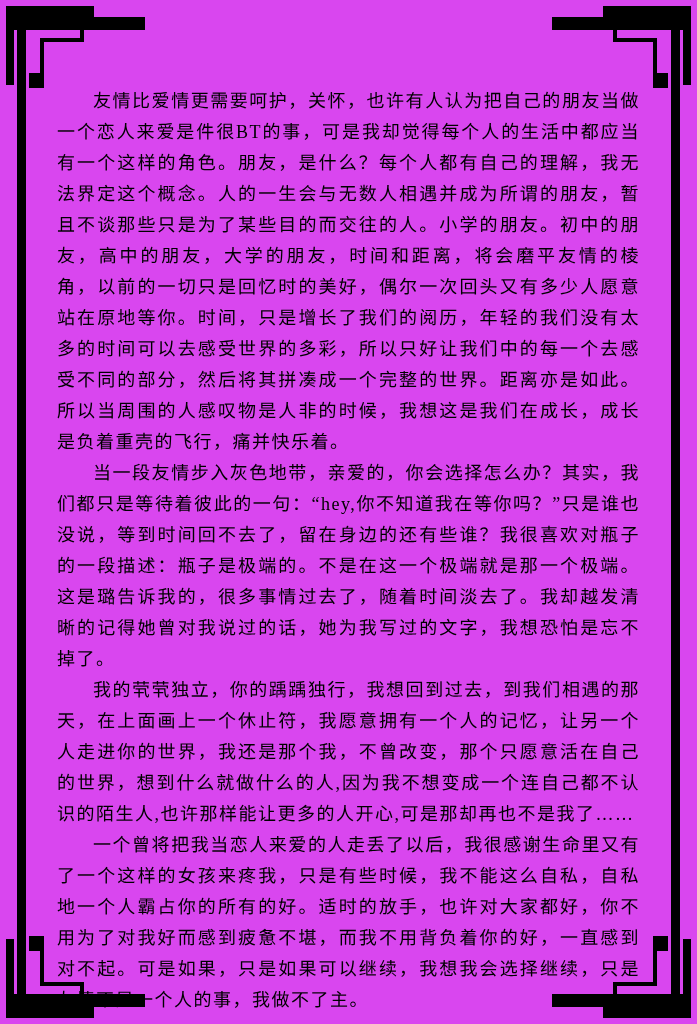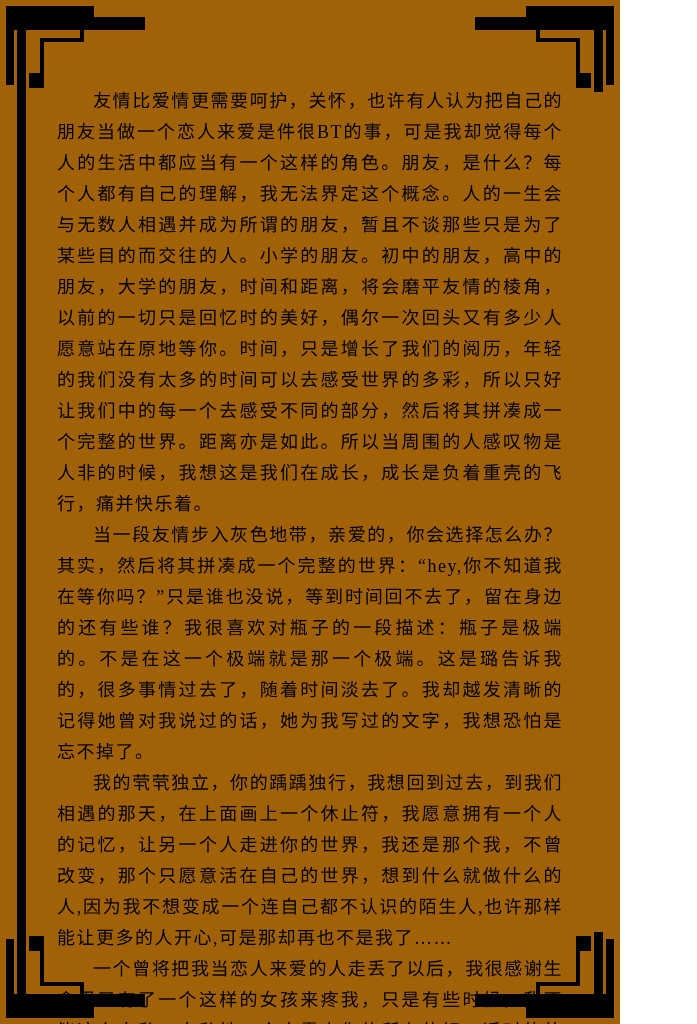--- a/index.html
+++ b/index.html
@@ -2,23 +2,23 @@
 <html lang="zh-CN"><head>
 <meta charset="utf-8">
 <style>
   html, body {
     margin: 0;
     padding: 0;
     background: #ffffff;
   }
   .page {
     position: relative;
-    width: 620px;
+    width: 697px;
     height: 1024px;
-    background: #a16207;
+    background: #d946ef;
     overflow: hidden;
     font-family: "Liberation Serif", "DejaVu Serif", serif;
     color: #000000;
   }
   
   .corner {
     position: absolute;
     width: 148px;
     height: 92px;
     line-height: 0;
@@ -115,18 +115,18 @@
         <rect x="29" y="73" width="15" height="15"></rect>
       </g>
     </svg>
   </div>
 
   <div class="side-line left"></div>
   <div class="side-line right"></div>
 
   <div class="content">
     <p>友情比爱情更需要呵护，关怀，也许有人认为把自己的朋友当做一个恋人来爱是件很BT的事，可是我却觉得每个人的生活中都应当有一个这样的角色。朋友，是什么？每个人都有自己的理解，我无法界定这个概念。人的一生会与无数人相遇并成为所谓的朋友，暂且不谈那些只是为了某些目的而交往的人。小学的朋友。初中的朋友，高中的朋友，大学的朋友，时间和距离，将会磨平友情的棱角，以前的一切只是回忆时的美好，偶尔一次回头又有多少人愿意站在原地等你。时间，只是增长了我们的阅历，年轻的我们没有太多的时间可以去感受世界的多彩，所以只好让我们中的每一个去感受不同的部分，然后将其拼凑成一个完整的世界。距离亦是如此。所以当周围的人感叹物是人非的时候，我想这是我们在成长，成长是负着重壳的飞行，痛并快乐着。</p>
-    <p>当一段友情步入灰色地带，亲爱的，你会选择怎么办？其实，然后将其拼凑成一个完整的世界：“hey,你不知道我在等你吗？”只是谁也没说，等到时间回不去了，留在身边的还有些谁？我很喜欢对瓶子的一段描述：瓶子是极端的。不是在这一个极端就是那一个极端。这是璐告诉我的，很多事情过去了，随着时间淡去了。我却越发清晰的记得她曾对我说过的话，她为我写过的文字，我想恐怕是忘不掉了。</p>
+    <p>当一段友情步入灰色地带，亲爱的，你会选择怎么办？其实，我们都只是等待着彼此的一句：“hey,你不知道我在等你吗？”只是谁也没说，等到时间回不去了，留在身边的还有些谁？我很喜欢对瓶子的一段描述：瓶子是极端的。不是在这一个极端就是那一个极端。这是璐告诉我的，很多事情过去了，随着时间淡去了。我却越发清晰的记得她曾对我说过的话，她为我写过的文字，我想恐怕是忘不掉了。</p>
     <p>我的茕茕独立，你的踽踽独行，我想回到过去，到我们相遇的那天，在上面画上一个休止符，我愿意拥有一个人的记忆，让另一个人走进你的世界，我还是那个我，不曾改变，那个只愿意活在自己的世界，想到什么就做什么的人,因为我不想变成一个连自己都不认识的陌生人,也许那样能让更多的人开心,可是那却再也不是我了……</p>
     <p>一个曾将把我当恋人来爱的人走丢了以后，我很感谢生命里又有了一个这样的女孩来疼我，只是有些时候，我不能这么自私，自私地一个人霸占你的所有的好。适时的放手，也许对大家都好，你不用为了对我好而感到疲惫不堪，而我不用背负着你的好，一直感到对不起。可是如果，只是如果可以继续，我想我会选择继续，只是友情不是一个人的事，我做不了主。</p>
   </div>
 
 </div>
 
 </body></html>

